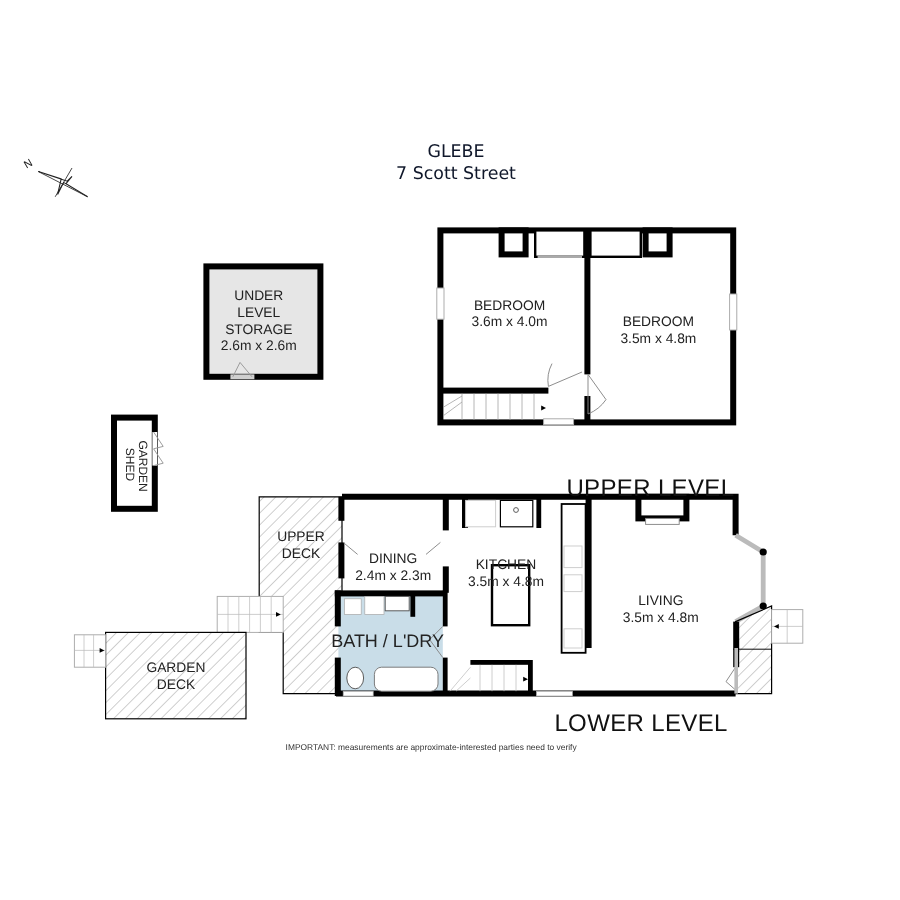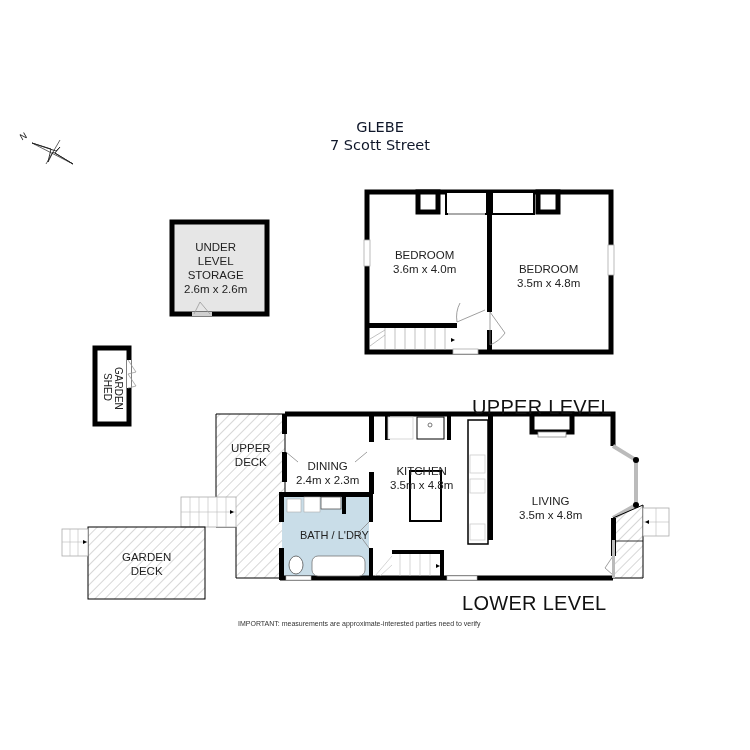--- a/index.html
+++ b/index.html
@@ -223,21 +223,21 @@
 <div class="room-label" style="left:390px; top:464px;">
   <div>KITCHEN</div>
   <div>3.5m x 4.8m</div>
 </div>
 
 <div class="room-label" style="left:519px; top:494px;">
   <div>LIVING</div>
   <div>3.5m x 4.8m</div>
 </div>
 
-<div class="room-label" style="left:300px; top:528px; font-size:11px;">
+<div class="room-label" style="left:276px; top:528px; font-size:15px;">
   <div>BATH / L'DRY</div>
 </div>
 
 <div class="room-label" style="left:122px; top:550px;">
   <div>GARDEN</div>
   <div>DECK</div>
 </div>
 
 <div class="level-label" style="left:462px; top:592px;">LOWER LEVEL</div>
 

